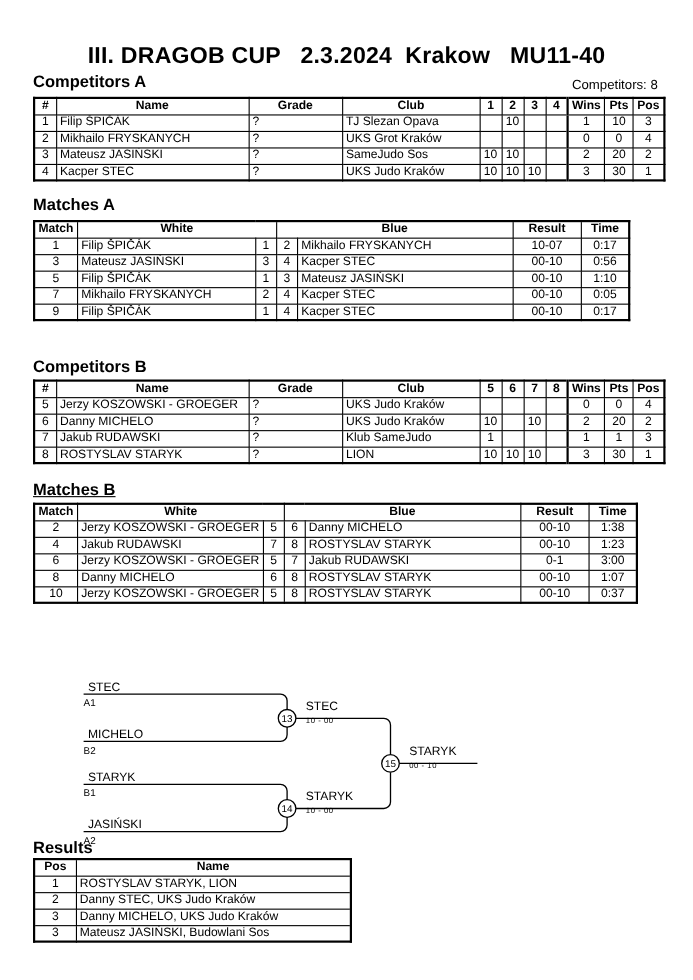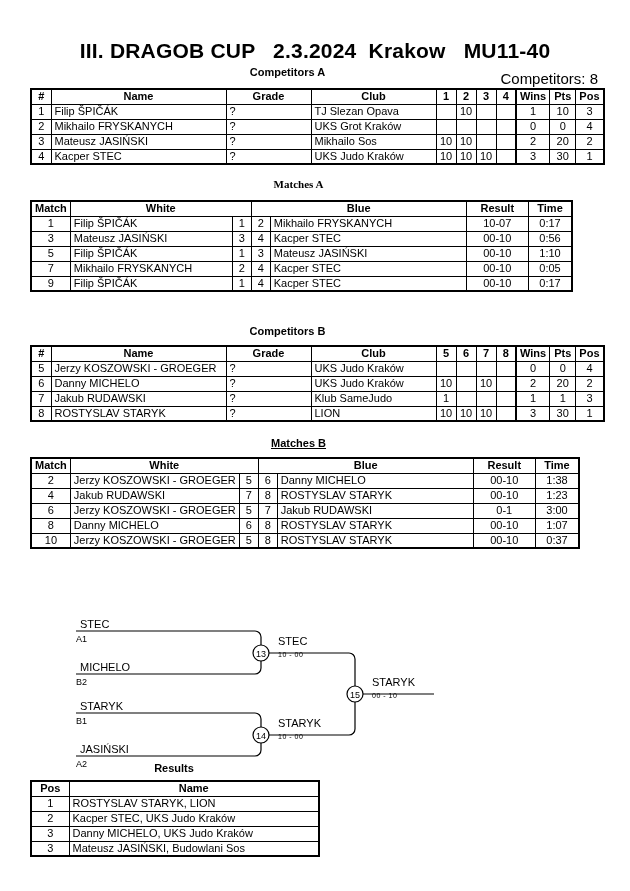--- a/index.html
+++ b/index.html
@@ -19,23 +19,23 @@
     text-align: center;
     font-size: 21px;
     font-weight: bold;
     letter-spacing: 0.2px;
     padding-top: 39px;
     white-space: pre;
   }
 
   
   .section-head {
-    font-size: 11px;
+    font-size: 15px;
     font-weight: bold;
-    text-align: center;
+    text-align: left;
   }
 
   
   table {
     border-collapse: collapse;
     font-size: 11px;
     background: #fff;
     table-layout: fixed;
   }
   table.framed {
@@ -58,21 +58,21 @@
 
   
   .grp-start { border-left: 2px solid #000 !important; }
 
   
   .block { position: absolute; }
 
   .comp-note {
     position: absolute;
     right: 32px;
-    font-size: 15px;
+    font-size: 12px;
     white-space: nowrap;
   }
 
   
   .bracket {
     position: absolute;
     left: 0; top: 0;
     width: 630px;
     height: 175px;
   }
@@ -166,21 +166,21 @@
           <td class="c"></td>
           <td class="c"></td>
           <td class="c grp-start">0</td>
           <td class="c">0</td>
           <td class="c">4</td>
         </tr>
         <tr>
           <td class="c">3</td>
           <td class="l">Mateusz JASIŃSKI</td>
           <td class="l">?</td>
-          <td class="l">Mikhailo Sos</td>
+          <td class="l">SameJudo Sos</td>
           <td class="c">10</td>
           <td class="c">10</td>
           <td class="c"></td>
           <td class="c"></td>
           <td class="c grp-start">2</td>
           <td class="c">20</td>
           <td class="c">2</td>
         </tr>
         <tr>
           <td class="c">4</td>
@@ -192,21 +192,21 @@
           <td class="c">10</td>
           <td class="c"></td>
           <td class="c grp-start">3</td>
           <td class="c">30</td>
           <td class="c">1</td>
         </tr>
       </tbody>
   </table>
 </div>
 
-<div class="block" style="left:30px; top:178px; width:537px;font-family:Liberation Serif, serif;">
+<div class="block" style="left:30px; top:178px; width:537px;">
   <div class="section-head">Matches A</div>
 </div>
 <div class="block" style="left:30px; top:200px;">
   <table class="framed" id="tbl-match-a">
     <colgroup>
       <col style="width:35px">
         <col style="width:162px">
         <col style="width:19px">
         <col style="width:19px">
       <col style="width:196px">
@@ -489,21 +489,21 @@
         <th class="c">Name</th>
       </tr>
     </thead>
     <tbody>
         <tr>
           <td class="c">1</td>
           <td class="l">ROSTYSLAV STARYK, LION</td>
         </tr>
         <tr>
           <td class="c">2</td>
-          <td class="l">Kacper STEC, UKS Judo Kraków</td>
+          <td class="l">Danny STEC, UKS Judo Kraków</td>
         </tr>
         <tr>
           <td class="c">3</td>
           <td class="l">Danny MICHELO, UKS Judo Kraków</td>
         </tr>
         <tr>
           <td class="c">3</td>
           <td class="l">Mateusz JASIŃSKI, Budowlani Sos</td>
         </tr>
       </tbody>

